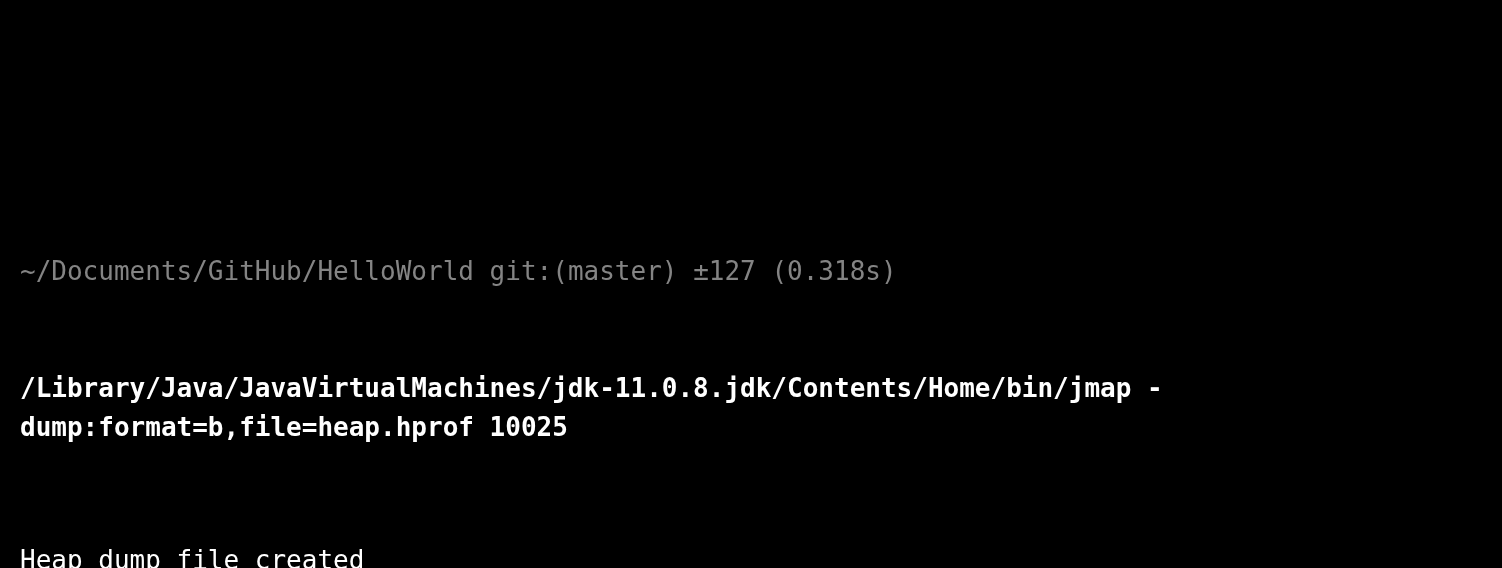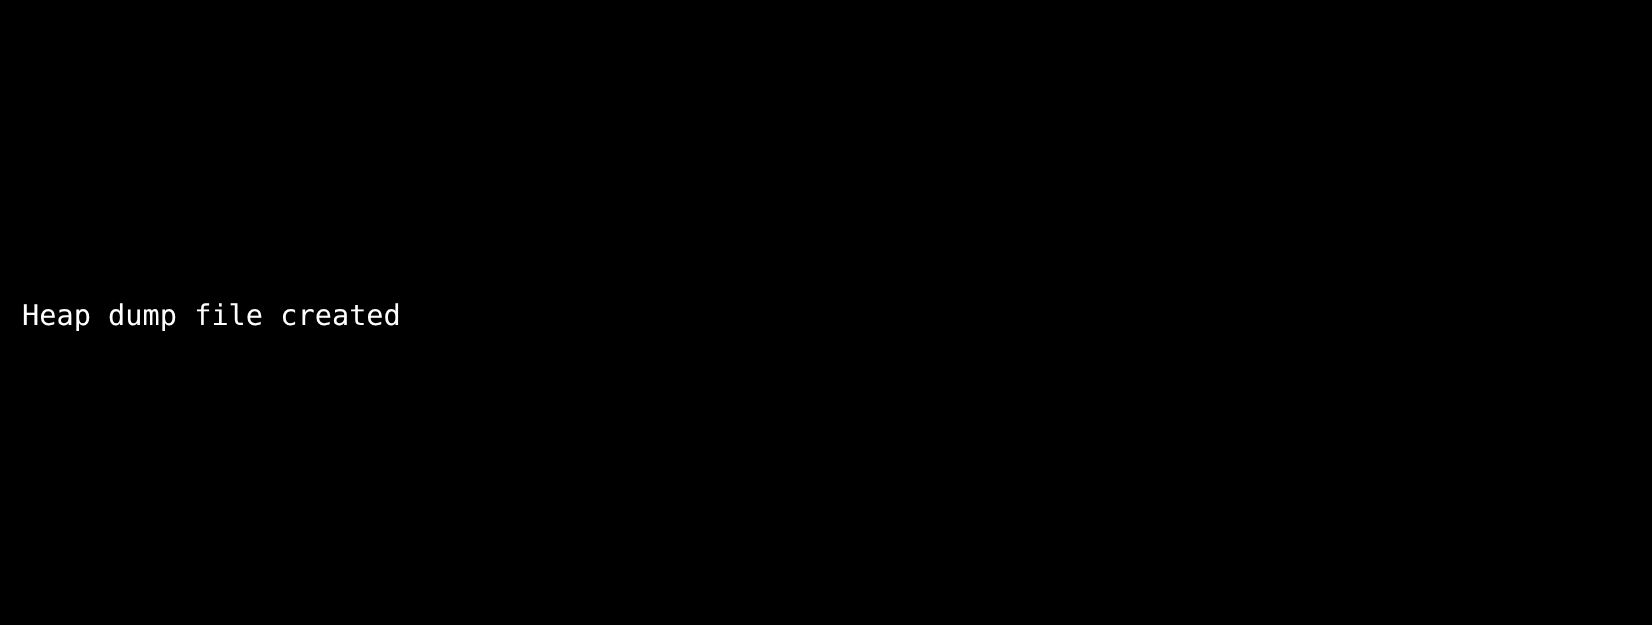--- a/index.html
+++ b/index.html
@@ -36,20 +36,22 @@
       font-weight: 400;
       margin-top: 16px;
     }
   </style>
 </head>
 <body>
 
 
 
 <div class="block">
+  <div class="prompt"><span>~/Documents/GitHub/HelloWorld</span> <span>git:</span><span>(master)</span> <span>±127</span> <span>(0.318s)</span></div>
+  <div class="command"><span>/Library/Java/JavaVirtualMachines/jdk-11.0.8.jdk/Contents/Home/bin/jmap -dump:format=b,file=heap.hprof 10025</span></div>
   <div class="output"><span>Heap dump file created</span></div>
 </div>
 
 
 
 
 
 
 
 

